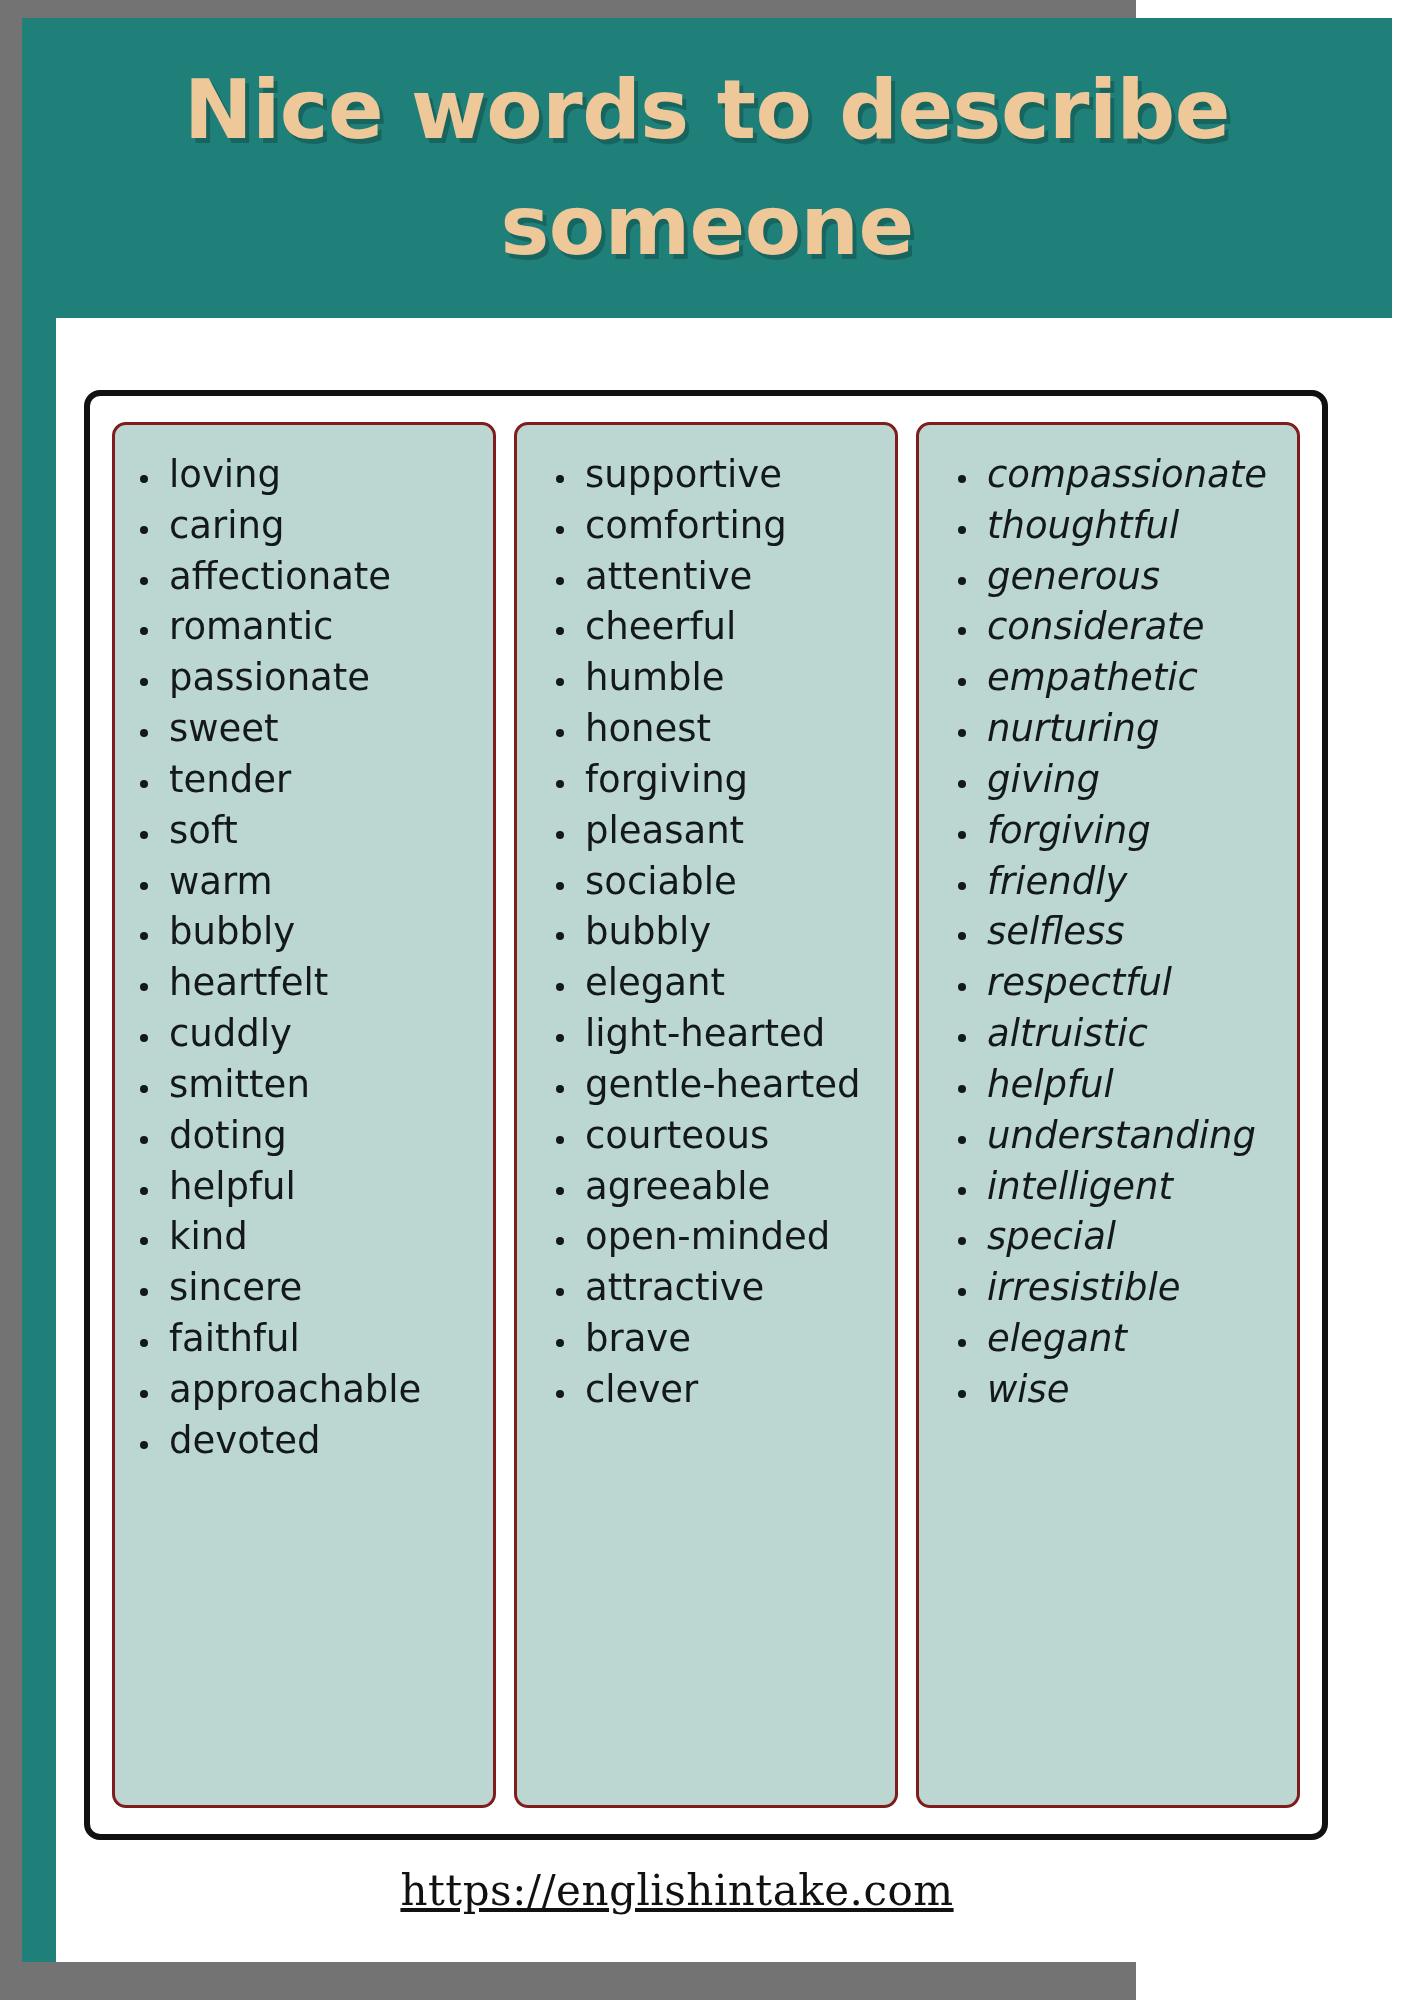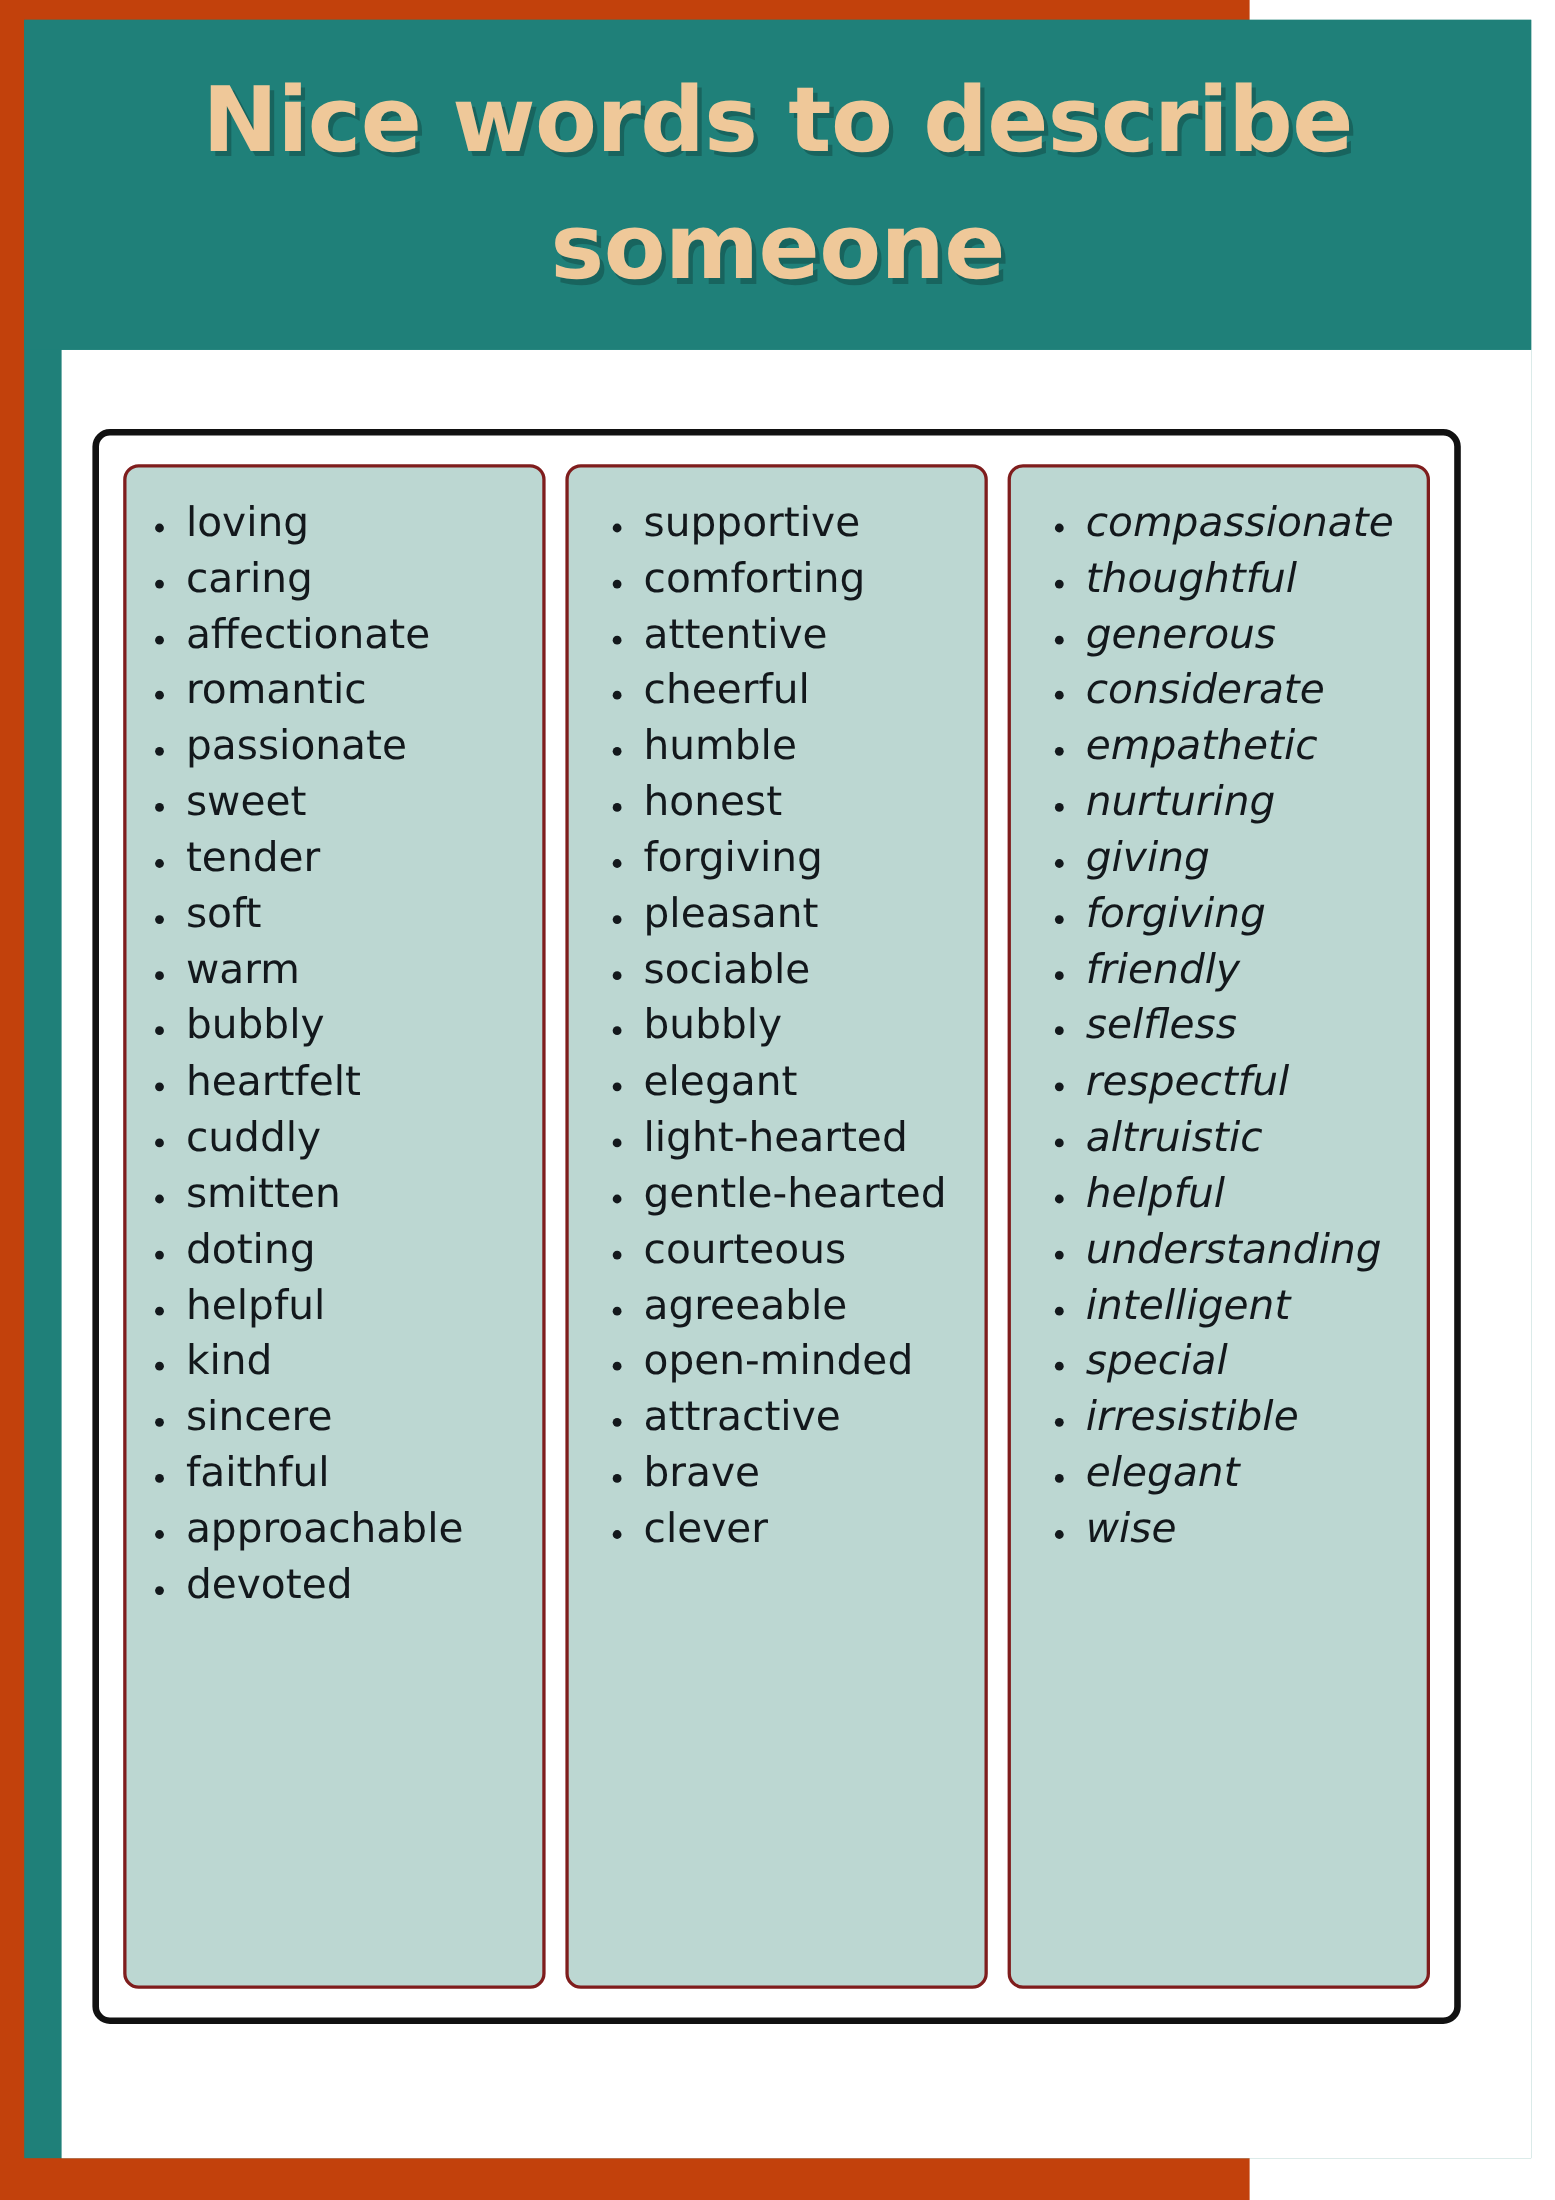--- a/index.html
+++ b/index.html
@@ -10,21 +10,21 @@
     width: 1414px;
     height: 2000px;
     background: #ffffff;
     font-family: "DejaVu Sans", sans-serif;
     overflow: hidden;
   }
   .poster {
     position: relative;
     width: 1136px;
     height: 2000px;
-    background: #c2410c;
+    background: #737373;
     box-sizing: border-box;
   }
   
   .frame {
     position: absolute;
     left: 22px;
     top: 18px;
     width: 1370px;
     height: 1944px;
     background: #1f8079;
@@ -202,14 +202,17 @@
           <li>understanding</li>
           <li>intelligent</li>
           <li>special</li>
           <li>irresistible</li>
           <li>elegant</li>
           <li>wise</li>
         </ul>
     </div>
   </div>
 
+  <div class="footer">
+    <span class="footer-link">https://englishintake.com</span>
+  </div>
 
 </div>
 
 </body></html>

